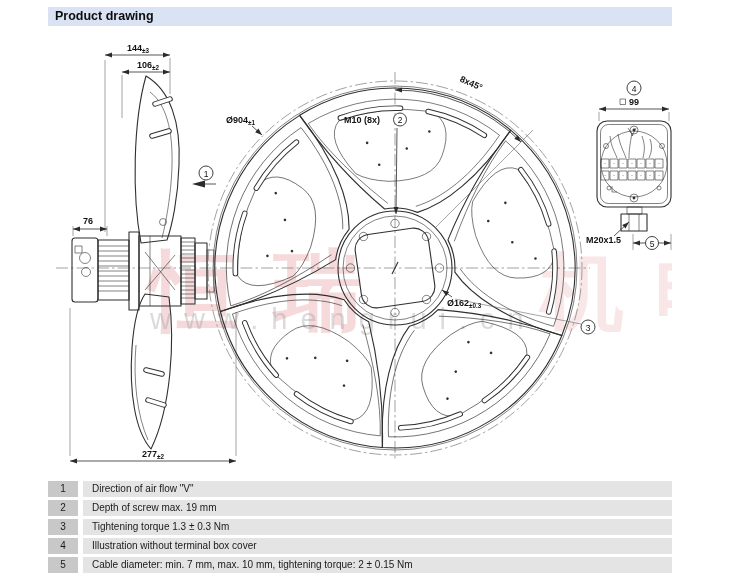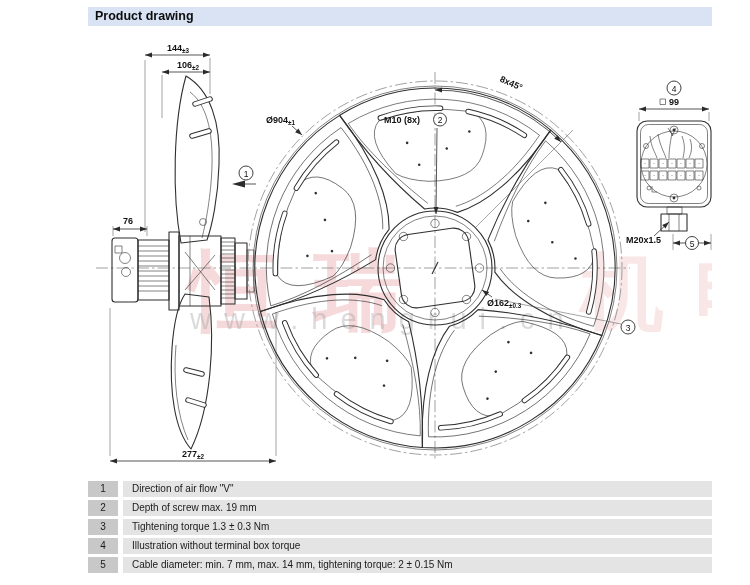--- a/index.html
+++ b/index.html
@@ -1,17 +1,17 @@
 <!DOCTYPE html>
 <html><head>
 <meta charset="utf-8">
 <style>
   html,body{margin:0;padding:0;background:#fff;}
   .page{position:relative;width:672px;height:585px;background:#fff;overflow:hidden;
-        font-family:"Liberation Sans",sans-serif;color:#1a1a1a;margin-left:40px;}
+        font-family:"Liberation Sans",sans-serif;color:#1a1a1a;}
   .header-bar{position:absolute;left:48px;top:7px;width:657px;height:19px;
         background:#d9e3f4;line-height:19px;padding-left:7px;box-sizing:border-box;
         font-size:12.5px;font-weight:bold;color:#0d0d0d;}
   
   .wm-cn{position:absolute;left:150px;top:232px;font-size:88px;font-weight:bold;
         letter-spacing:36px;color:rgba(220,108,112,0.25);white-space:nowrap;}
   .wm-cn2{position:absolute;left:540px;top:236px;font-size:84px;font-weight:bold;
         letter-spacing:30px;color:rgba(220,108,112,0.16);white-space:nowrap;}
   .wm-url{position:absolute;left:150px;top:303px;font-size:29px;
         letter-spacing:13px;color:rgba(150,150,150,0.34);white-space:nowrap;}
@@ -256,22 +256,22 @@
       <div class="ltxt">Depth of screw max. 19 mm</div>
     </div>
     <div class="lrow">
       <div class="lnum">3</div>
       <div class="lgap"></div>
       <div class="ltxt">Tightening torque 1.3 ± 0.3 Nm</div>
     </div>
     <div class="lrow">
       <div class="lnum">4</div>
       <div class="lgap"></div>
-      <div class="ltxt">Illustration without terminal box torque</div>
+      <div class="ltxt">Illustration without terminal box cover</div>
     </div>
     <div class="lrow">
       <div class="lnum">5</div>
       <div class="lgap"></div>
-      <div class="ltxt">Cable diameter: min. 7 mm, max. 14 mm, tightening torque: 2 ± 0.15 Nm</div>
+      <div class="ltxt">Cable diameter: min. 7 mm, max. 10 mm, tightening torque: 2 ± 0.15 Nm</div>
     </div>
   </div>
 
 </div>
 
 </body></html>

